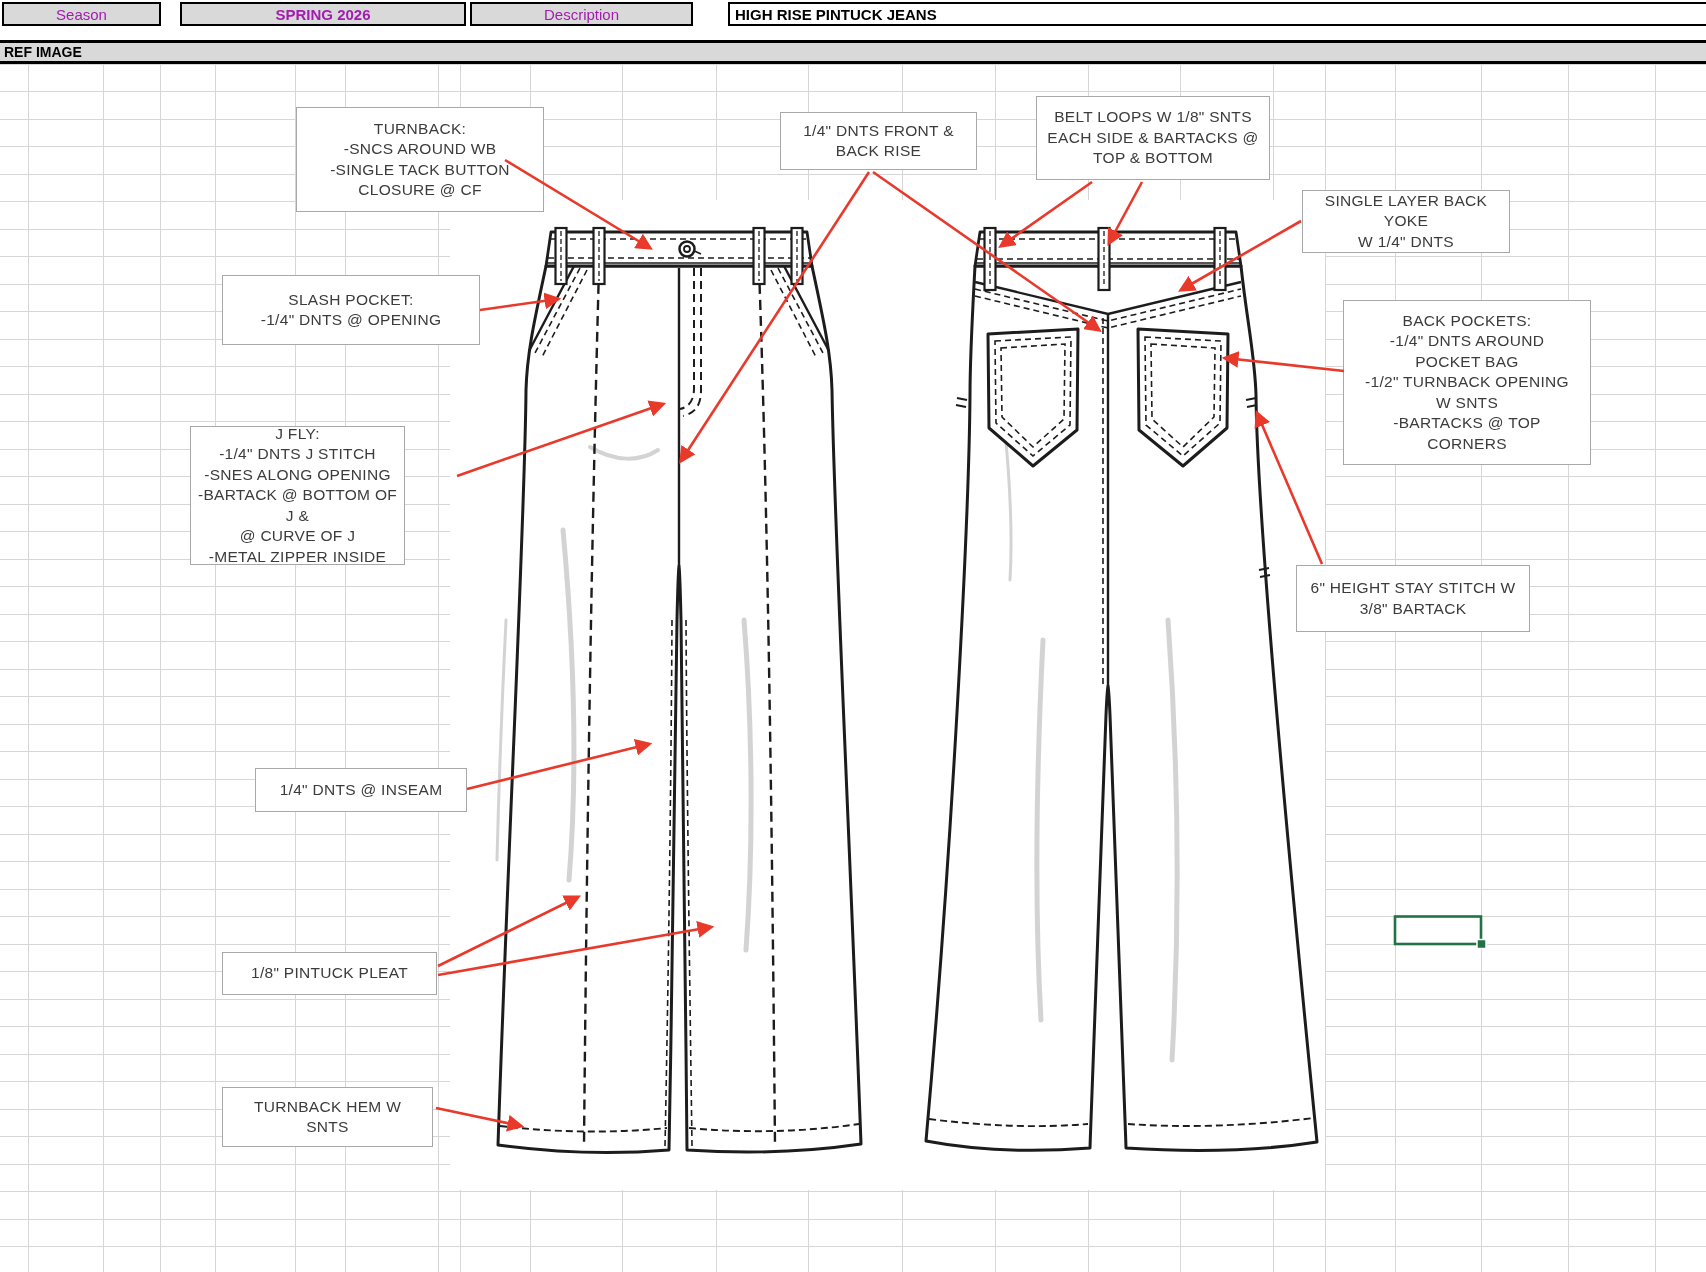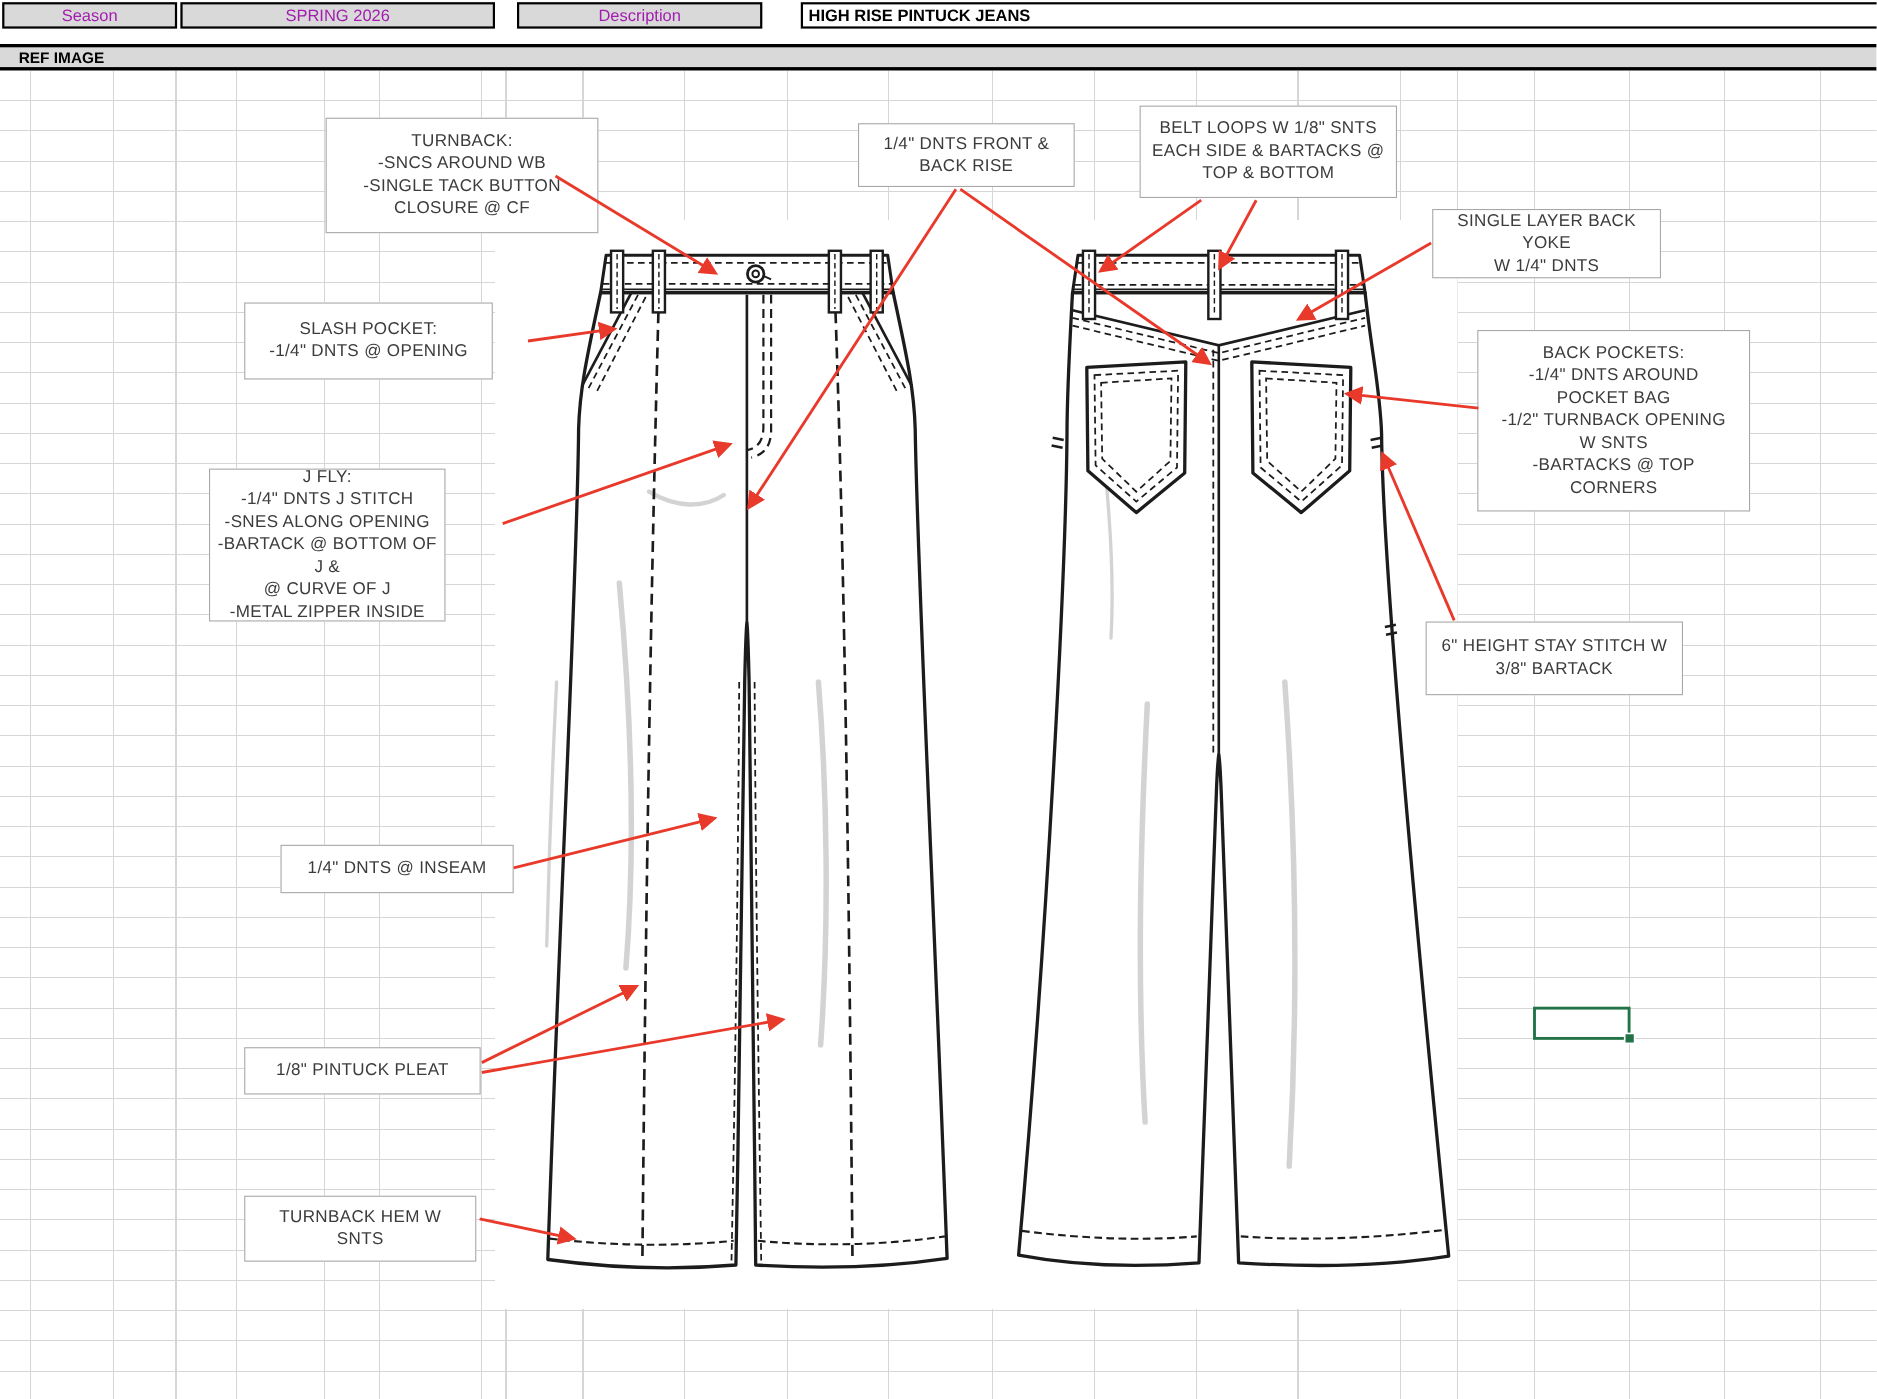--- a/index.html
+++ b/index.html
@@ -18,21 +18,21 @@
     font-size:15px;color:#a21caf;z-index:4;box-sizing:border-box;
   }
   .hdr-value{
     position:absolute;top:2px;height:24px;background:#fff;border:2px solid #000;
     display:flex;align-items:center;justify-content:flex-start;padding-left:5px;
     font-size:15px;font-weight:700;color:#000;z-index:4;box-sizing:border-box;
   }
   .ref-row{
     position:absolute;top:40px;left:0;width:1706px;height:24px;background:var(--header_fill);
     border-top:3px solid #000;border-bottom:3px solid #000;display:flex;align-items:center;
-    font-size:14px;font-weight:700;color:#000;padding-left:17px;z-index:4;box-sizing:border-box;
+    font-size:14px;font-weight:700;color:#000;padding-left:4px;z-index:4;box-sizing:border-box;
   }
   
   #art{position:absolute;left:0;top:0;z-index:1;}
   #arrowlayer{position:absolute;left:0;top:0;z-index:3;pointer-events:none;}
   #grid line{stroke:var(--grid);stroke-width:1;shape-rendering:crispEdges;}
   .outline{fill:#fff;stroke:var(--line);stroke-width:3;stroke-linejoin:round;}
   .wb{fill:#fff;stroke:var(--line);stroke-width:2.8;stroke-linejoin:round;}
   .loop{fill:#fff;stroke:var(--line);stroke-width:2.2;}
   .solid2{stroke:var(--line);stroke-width:2.4;fill:none;}
   .thin{stroke:var(--line);stroke-width:1.6;fill:none;}
@@ -249,21 +249,21 @@
 TOP &amp; BOTTOM</div>
 <div class="callout" style="left:1302px;top:190px;width:208px;height:63px">SINGLE LAYER BACK YOKE
 W 1/4" DNTS</div>
 <div class="callout" style="left:1343px;top:300px;width:248px;height:165px">BACK POCKETS:
 -1/4" DNTS AROUND
 POCKET BAG
 -1/2" TURNBACK OPENING
 W SNTS
 -BARTACKS @ TOP
 CORNERS</div>
-<div class="callout" style="left:222px;top:275px;width:226px;height:70px">SLASH POCKET:
+<div class="callout" style="left:222px;top:275px;width:258px;height:70px">SLASH POCKET:
 -1/4" DNTS @ OPENING</div>
 <div class="callout" style="left:190px;top:426px;width:215px;height:139px">J FLY:
 -1/4" DNTS J STITCH
 -SNES ALONG OPENING
 -BARTACK @ BOTTOM OF J &amp;
 @ CURVE OF J
 -METAL ZIPPER INSIDE</div>
 <div class="callout" style="left:1296px;top:565px;width:234px;height:67px">6" HEIGHT STAY STITCH W
 3/8" BARTACK</div>
 <div class="callout" style="left:255px;top:768px;width:212px;height:44px">1/4" DNTS @ INSEAM</div>
@@ -287,18 +287,18 @@
   <line class="arrow" x1="1301" y1="221" x2="1181" y2="290"></line>
   <line class="arrow" x1="1344" y1="371" x2="1225" y2="358"></line>
   <line class="arrow" x1="1322" y1="564" x2="1257" y2="413"></line>
   <line class="arrow" x1="467" y1="789" x2="649" y2="744"></line>
   <line class="arrow" x1="438" y1="966" x2="578" y2="897"></line>
   <line class="arrow" x1="438" y1="975" x2="711" y2="927"></line>
   <line class="arrow" x1="436" y1="1108" x2="521" y2="1126"></line>
 </svg>
 
 <div class="hdr-cell" style="left:2px;width:159px">Season</div>
-<div class="hdr-cell" style="left:164px;width:286px;font-weight:400">SPRING 2026</div>
+<div class="hdr-cell" style="left:180px;width:286px;font-weight:700">SPRING 2026</div>
 <div class="hdr-cell" style="left:470px;width:223px">Description</div>
 <div class="hdr-value" style="left:728px;width:1089px">HIGH RISE PINTUCK JEANS</div>
 <div class="ref-row">
   <span>REF IMAGE</span>
 </div>
 
 </body></html>

